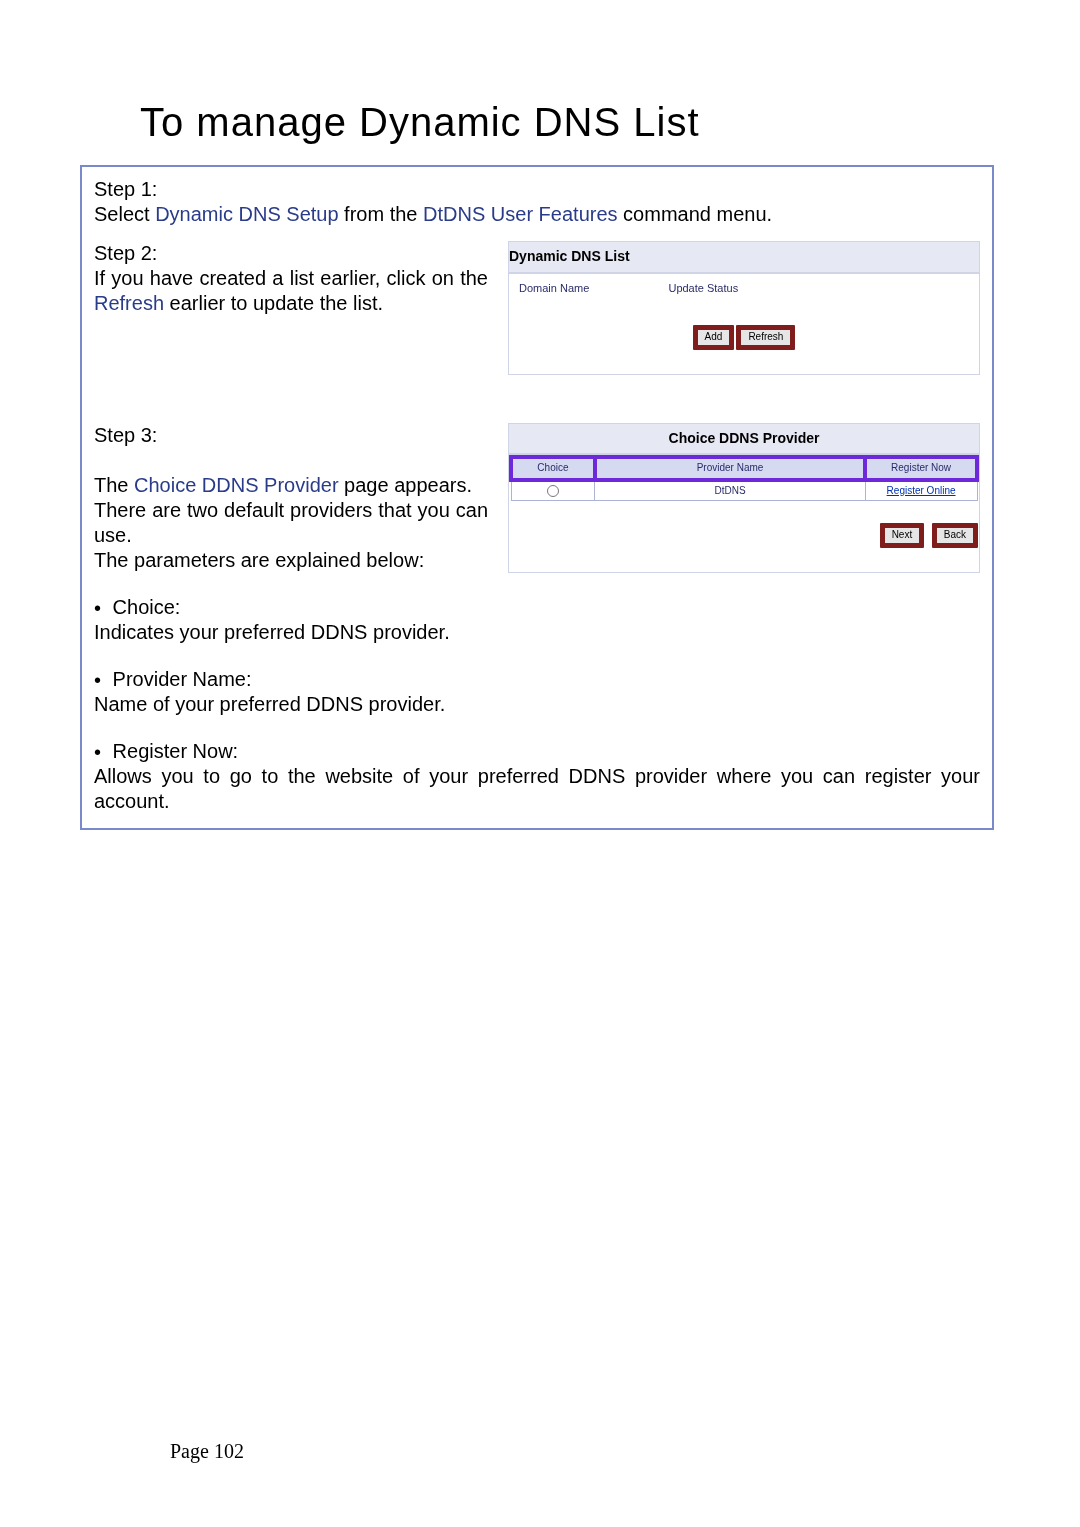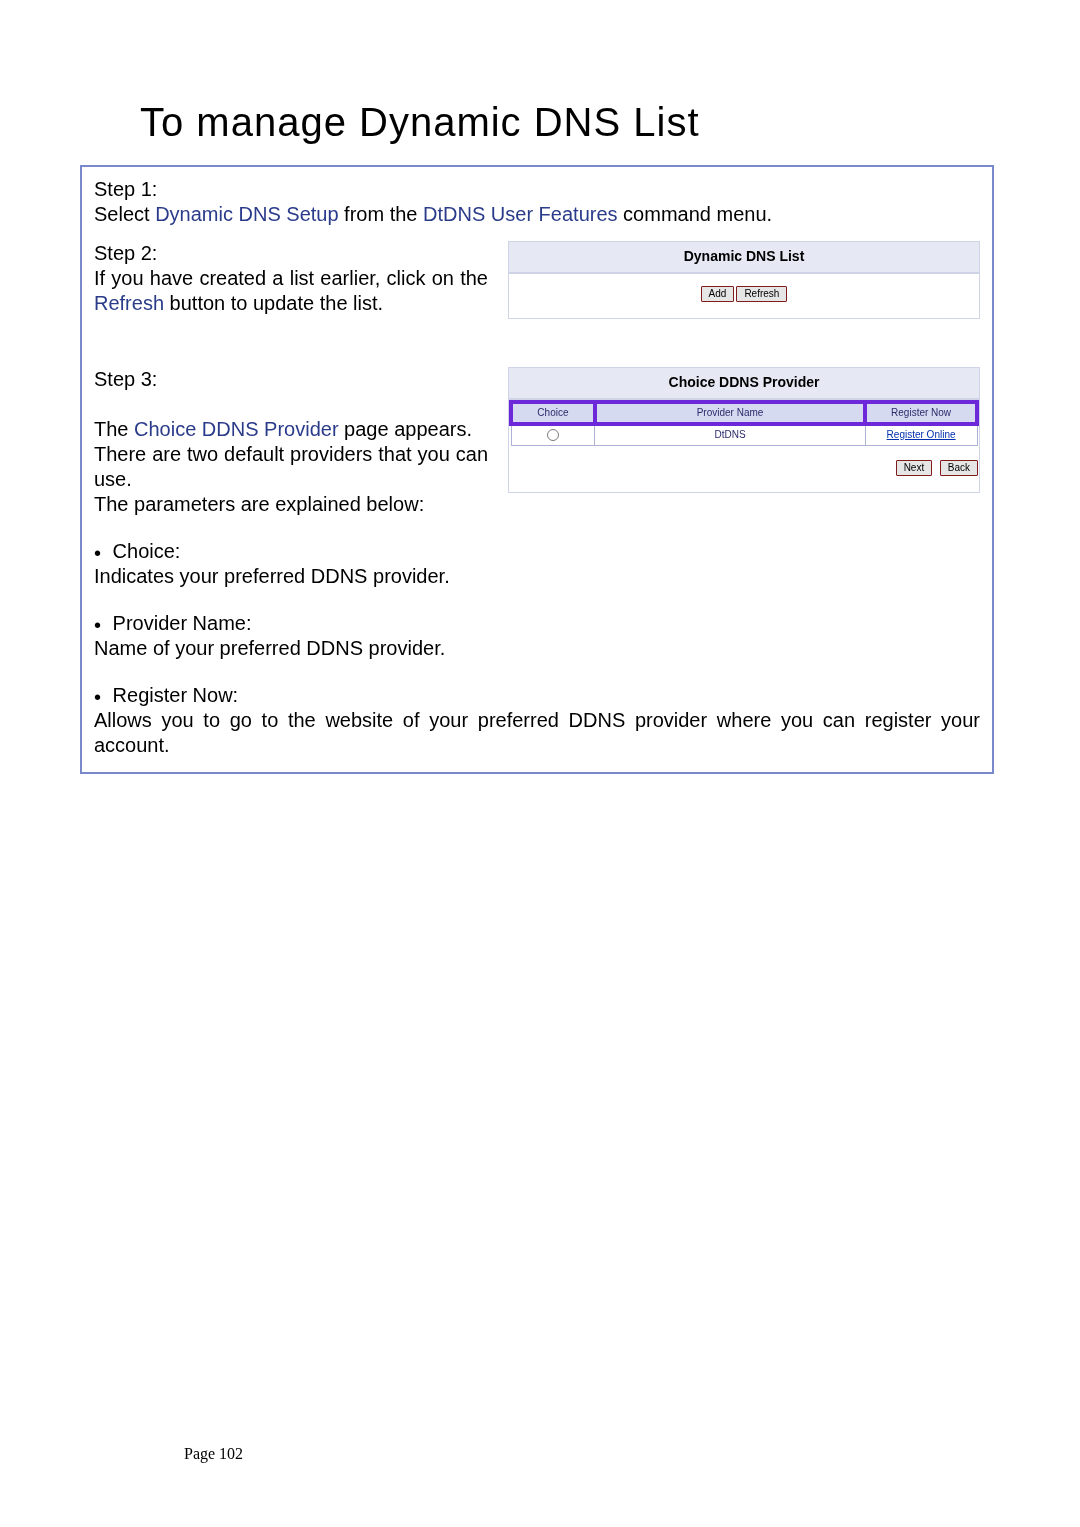--- a/index.html
+++ b/index.html
@@ -69,21 +69,21 @@
   .panel1 {
     border: 1px solid #cfd5e6;
     background: #fff;
     font-family: Tahoma, Arial, sans-serif;
     color: #2b2b6a;
     width: 100%;
     box-sizing: border-box;
   }
   .panel1 .p1-title {
     background: #e6e8f3;
-    text-align: center;
+    text-align: left;
     font-weight: bold;
     font-size: 14px;
     color: #000;
     padding: 6px 0;
     border-bottom: 2px solid #cfd5e6;
   }
   .panel1 .p1-headers {
     display: flex;
     font-size: 11px;
     color: #2b2b6a;
@@ -91,24 +91,24 @@
   }
   .panel1 .p1-headers .h1 { width: 32%; }
   .panel1 .p1-headers .h2 { width: 68%; padding-left: 8px; }
   .panel1 .p1-buttons {
     text-align: center;
     padding: 4px 0 8px 0;
   }
   .mini-btn {
     display: inline-block;
     background: #e6e6e6;
-    border: 1px solid #7f1d1d;
+    border: 5px solid #7f1d1d;
     font-size: 10px;
     padding: 1px 7px;
-    margin: 8px 1px;
+    margin: 16px 1px;
     font-family: Tahoma, Arial, sans-serif;
     color: #000;
     border-radius: 1px;
   }
 
   
   .panel2 {
     border: 1px solid #cfd5e6;
     background: #fff;
     font-family: Tahoma, Arial, sans-serif;
@@ -157,47 +157,51 @@
     height: 10px;
     border: 1px solid #7a7a7a;
     border-radius: 50%;
     background: #fff;
     vertical-align: middle;
   }
 
   .footer {
     position: absolute;
     bottom: 64px;
-    left: 184px;
+    left: 170px;
     font-family: "Times New Roman", serif;
-    font-size: 16px;
+    font-size: 20px;
   }
 </style>
 </head>
 <body>
 
 <div class="page">
 
   <div class="title">To manage Dynamic DNS List</div>
 
   <div class="blue-box">
 
     <div>
       <span class="step-label">Step 1:</span><br>
       <span>Select </span><span class="link-label">Dynamic DNS Setup</span><span> from the </span><span class="link-label">DtDNS User Features</span><span> command menu.</span>
     </div>
 
     <div class="two-col">
       <div class="left just">
         <span class="step-label">Step 2:</span><br>
-        <span>If you have created a list earlier, click on the </span><span class="link-label">Refresh</span><span> button to update the list.</span>
+        <span>If you have created a list earlier, click on the </span><span class="link-label">Refresh</span><span> earlier to update the list.</span>
       </div>
       <div class="right">
         <div class="panel1">
           <div class="p1-title">Dynamic DNS List</div>
+          <div class="p1-headers">
+            <div class="h1">Domain Name</div>
+            <div class="h2">Update Status</div>
+          </div>
           <div class="p1-buttons">
             <span class="mini-btn">Add</span><span class="mini-btn">Refresh</span>
           </div>
         </div>
       </div>
     </div>
 
     <div class="two-col" style="margin-top:48px;">
       <div class="left just">
         <span class="step-label">Step 3:</span><br>

